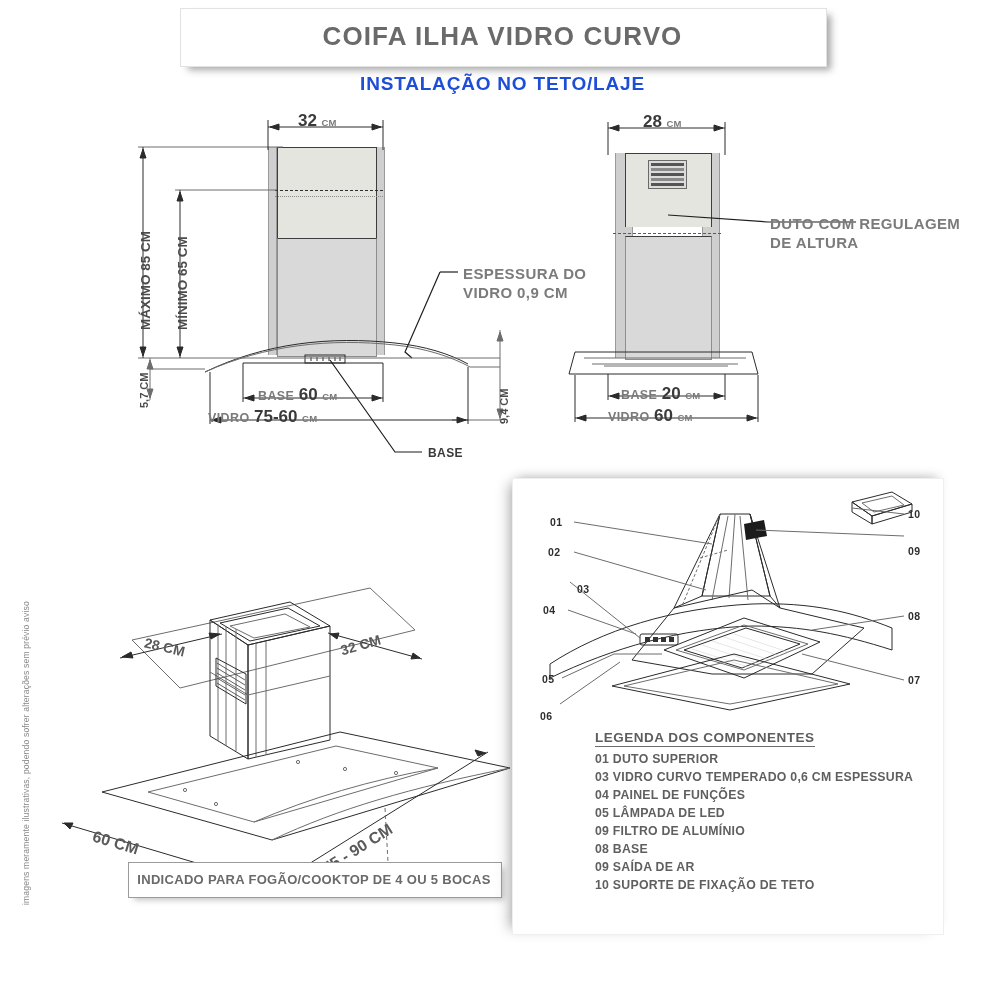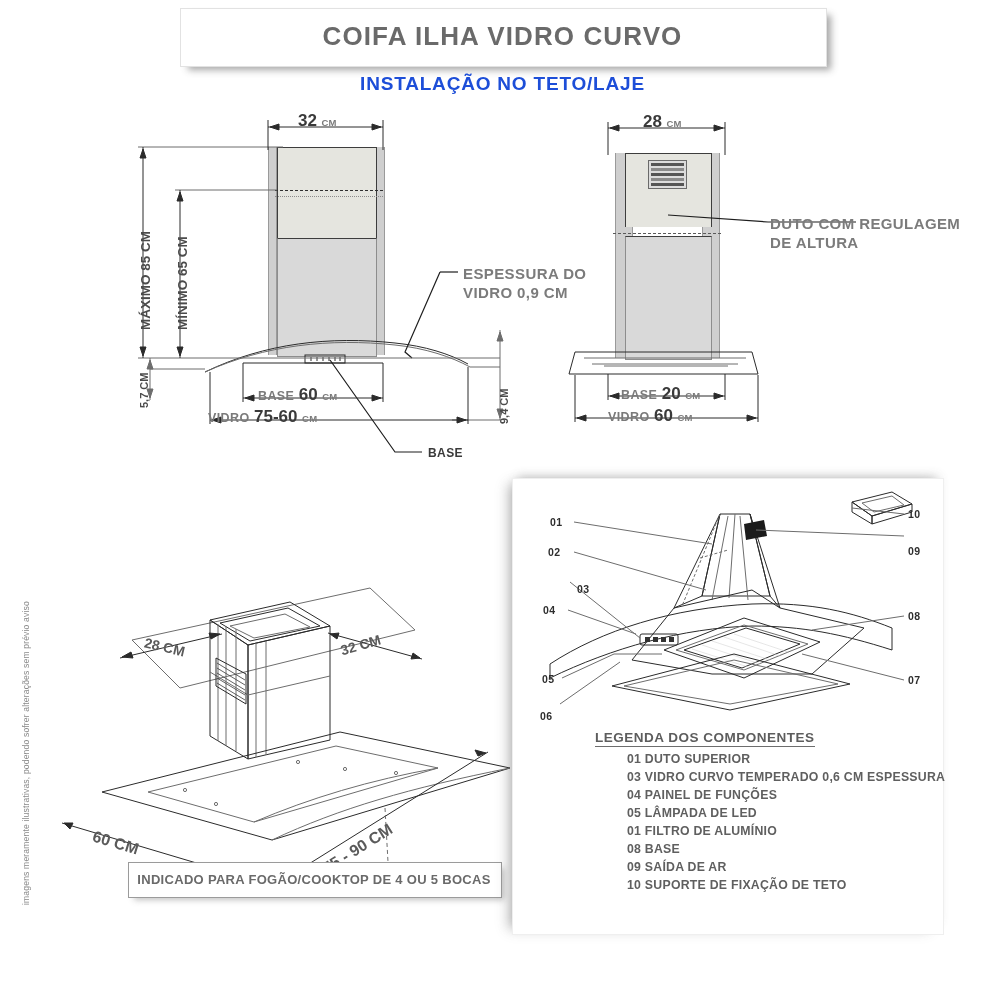--- a/index.html
+++ b/index.html
@@ -67,21 +67,21 @@
                 0 -7px 10px -6px rgba(70,70,70,0.30);
     border:1px solid #efefef;
   }
   .legend-title{
     font-size:13.5px;font-weight:bold;color:#5d5d5d;
     letter-spacing:.5px;border-bottom:1px solid #6d6d6d;
     display:inline-block;padding-bottom:1px;
   }
   .legend-item{
     font-size:12.3px;font-weight:bold;color:#5f5f5f;
-    letter-spacing:.25px;line-height:1.47;white-space:nowrap;margin-left:32px;
+    letter-spacing:.25px;line-height:1.47;white-space:nowrap;
   }
   .callnum{
     font-size:10.5px;font-weight:bold;color:#2e2e2e;letter-spacing:.5px;
   }
 
   
   .banner{
     left:128px;top:862px;width:372px;height:34px;
     background:#ffffff;border:1px solid #9b9b9b;
     box-shadow:4px 4px 6px -2px rgba(80,80,80,0.35);
@@ -465,21 +465,21 @@
     <div class="abs callnum" style="left:396px;top:30px;">10</div>
   </div>
 
   <div class="abs" style="left:595px;top:728px;width:340px;">
     <div class="legend-title">LEGENDA DOS COMPONENTES</div>
     <div style="margin-top:3px;">
       <div class="legend-item">01 DUTO SUPERIOR</div>
       <div class="legend-item">03 VIDRO CURVO TEMPERADO 0,6 CM ESPESSURA</div>
       <div class="legend-item">04 PAINEL DE FUNÇÕES</div>
       <div class="legend-item">05 LÂMPADA DE LED</div>
-      <div class="legend-item">01 FILTRO DE ALUMÍNIO</div>
+      <div class="legend-item">09 FILTRO DE ALUMÍNIO</div>
       <div class="legend-item">08 BASE</div>
       <div class="legend-item">09 SAÍDA DE AR</div>
       <div class="legend-item">10 SUPORTE DE  FIXAÇÃO DE TETO</div>
     </div>
   </div>
 
   <div class="abs disclaimer">imagens meramente ilustrativas, podendo sofrer alterações sem prévio aviso</div>
 
 </div>
 

